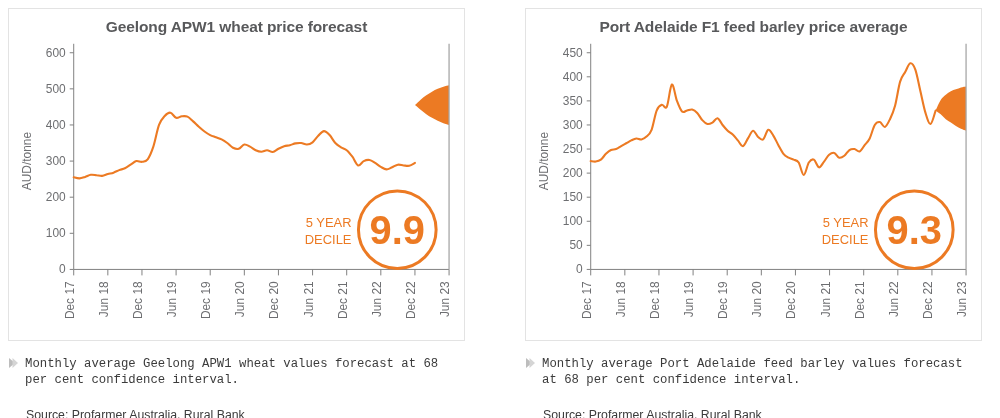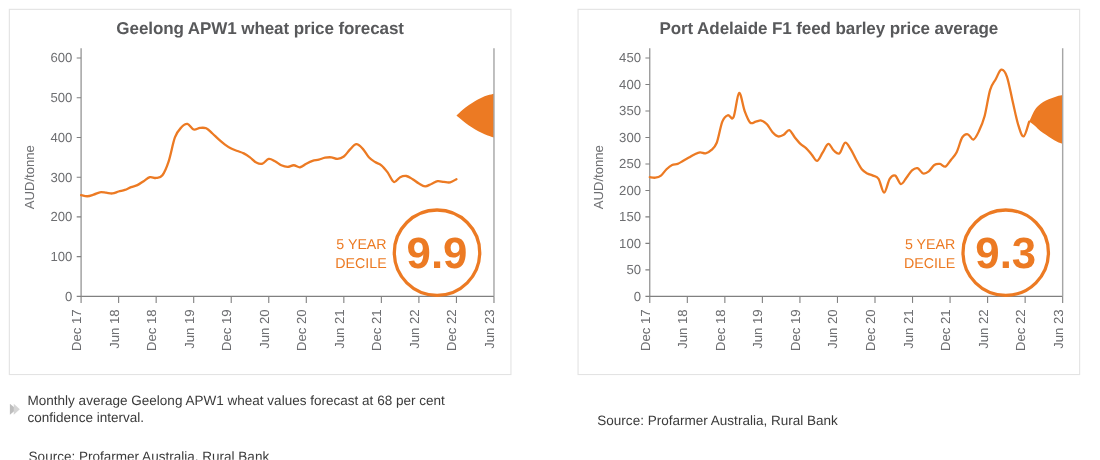--- a/index.html
+++ b/index.html
@@ -29,21 +29,21 @@
     font-size:15.5px;font-weight:bold;color:#58595b;
     letter-spacing:-0.1px;
   }
   .chart-svg{position:absolute;left:0;top:0;width:100%;height:100%;}
 
   .footnote{
     position:absolute;left:8px;top:356px;width:450px;
     font-size:12.3px;color:#3b3b3b;line-height:1.33;
   }
   .col-right .footnote{left:25px;width:455px;}
-  .fn-row{display:flex;align-items:center;}
+  .fn-row{display:flex;align-items:flex-start;font-family:Liberation Mono, monospace;}
   .fn-arrow{
     flex:0 0 auto;margin-right:6px;margin-top:1px;
     line-height:1;
   }
   .fn-text{flex:1 1 auto;}
   .fn-source{margin-left:18px;margin-top:18px;}
   text{font-family:"Liberation Sans", sans-serif;}
 </style>
 </head>
 <body>
@@ -172,17 +172,26 @@
           <path d="M411.43,102.13 C412.28,100.36 414.83,94.14 416.53,91.48 C418.23,88.81 419.92,87.60 421.62,86.15 C423.32,84.69 425.02,83.64 426.72,82.76 C428.41,81.87 430.11,81.46 431.81,80.82 C433.51,80.17 435.21,79.36 436.91,78.88 C438.60,78.40 441.15,78.07 442.00,77.91 L442.00,122.48 C441.15,122.16 438.60,121.35 436.91,120.54 C435.21,119.73 433.51,118.69 431.81,117.64 C430.11,116.59 428.41,115.37 426.72,114.24 C425.02,113.11 423.32,112.23 421.62,110.85 C419.92,109.48 418.23,107.46 416.53,106.01 C414.83,104.56 412.28,102.78 411.43,102.13 Z" fill="#ec7a23" stroke="none"></path>
           <path d="M65.00,153.00 C65.85,153.08 68.40,153.73 70.09,153.48 C71.79,153.24 73.49,152.84 75.19,151.55 C76.89,150.25 78.59,147.35 80.28,145.73 C81.98,144.12 83.68,142.67 85.38,141.86 C87.08,141.05 88.77,141.53 90.47,140.89 C92.17,140.24 93.87,138.95 95.57,137.98 C97.27,137.01 98.96,136.04 100.66,135.08 C102.36,134.11 104.06,132.98 105.76,132.17 C107.45,131.36 109.15,130.39 110.85,130.23 C112.55,130.07 114.25,131.52 115.95,131.20 C117.64,130.88 119.34,129.91 121.04,128.29 C122.74,126.68 124.44,125.87 126.14,121.51 C127.83,117.15 129.53,106.33 131.23,102.13 C132.93,97.93 134.63,96.97 136.32,96.32 C138.02,95.67 139.72,101.65 141.42,98.26 C143.12,94.87 144.82,76.94 146.51,75.97 C148.21,75.00 149.91,87.92 151.61,92.44 C153.31,96.97 155.00,101.49 156.70,103.10 C158.40,104.72 160.10,102.46 161.80,102.13 C163.50,101.81 165.19,100.76 166.89,101.16 C168.59,101.57 170.29,102.78 171.99,104.56 C173.68,106.33 175.38,109.97 177.08,111.82 C178.78,113.68 180.48,115.29 182.18,115.70 C183.87,116.10 185.57,115.21 187.27,114.24 C188.97,113.28 190.67,109.48 192.36,109.88 C194.06,110.29 195.76,114.57 197.46,116.67 C199.16,118.77 200.86,120.87 202.55,122.48 C204.25,124.09 205.95,124.74 207.65,126.36 C209.35,127.97 211.05,130.23 212.74,132.17 C214.44,134.11 216.14,138.31 217.84,137.98 C219.54,137.66 221.23,132.81 222.93,130.23 C224.63,127.65 226.33,122.72 228.03,122.48 C229.73,122.24 231.42,127.32 233.12,128.78 C234.82,130.23 236.52,132.41 238.22,131.20 C239.91,129.99 241.61,122.16 243.31,121.51 C245.01,120.87 246.71,124.74 248.41,127.32 C250.10,129.91 251.80,133.95 253.50,137.01 C255.20,140.08 256.90,143.63 258.59,145.73 C260.29,147.83 261.99,148.64 263.69,149.61 C265.39,150.58 267.09,150.74 268.78,151.55 C270.48,152.35 272.18,151.87 273.88,154.45 C275.58,157.04 277.27,167.05 278.97,167.05 C280.67,167.05 282.37,157.04 284.07,154.45 C285.77,151.87 287.46,150.74 289.16,151.55 C290.86,152.35 292.56,158.97 294.26,159.30 C295.95,159.62 297.65,155.58 299.35,153.48 C301.05,151.39 302.75,148.16 304.45,146.70 C306.14,145.25 307.84,144.28 309.54,144.76 C311.24,145.25 312.94,149.12 314.64,149.61 C316.33,150.09 318.03,148.96 319.73,147.67 C321.43,146.38 323.13,142.99 324.82,141.86 C326.52,140.73 328.22,140.65 329.92,140.89 C331.62,141.13 333.32,143.96 335.01,143.31 C336.71,142.67 338.41,139.19 340.11,137.01 C341.81,134.83 343.50,133.62 345.20,130.23 C346.90,126.84 348.60,119.41 350.30,116.67 C352.00,113.92 353.69,113.44 355.39,113.76 C357.09,114.08 358.79,119.09 360.49,118.60 C362.18,118.12 363.88,114.41 365.58,110.85 C367.28,107.30 368.98,103.59 370.68,97.29 C372.37,90.99 374.07,78.72 375.77,73.07 C377.47,67.41 379.17,66.45 380.86,63.38 C382.56,60.31 384.26,55.06 385.96,54.66 C387.66,54.25 389.36,56.27 391.05,60.96 C392.75,65.64 394.45,75.49 396.15,82.76 C397.85,90.02 399.55,99.07 401.24,104.56 C402.94,110.05 404.64,116.10 406.34,115.70 C408.04,115.29 410.58,104.39 411.43,102.13" fill="none" stroke="#ec7a23" stroke-width="2.1" stroke-linecap="round" stroke-linejoin="round"></path>
           <line x1="442" y1="35" x2="442" y2="262" stroke="#a6a6a6" stroke-width="1.3"></line>
           <circle cx="390" cy="222" r="39" fill="none" stroke="#ec7a23" stroke-width="3"></circle>
           <text x="390" y="236" text-anchor="middle" font-size="40" font-weight="bold" fill="#ec7a23">9.3</text>
           <text x="344" y="219" text-anchor="end" font-size="13" fill="#ec7a23">5 YEAR</text>
           <text x="344" y="236" text-anchor="end" font-size="13" fill="#ec7a23">DECILE</text>
         </svg>
     </div>
     <div class="footnote">
+      <div class="fn-row">
+        <span class="fn-arrow">
+          <svg width="11" height="12" viewBox="0 0 11 12" aria-hidden="true">
+            <path d="M1 1 L7 6 L1 11 Z" fill="#bdbdbd"></path>
+            <path d="M4.5 1 L10 6 L4.5 11 Z" fill="#d5d5d5"></path>
+          </svg>
+        </span>
+        <span class="fn-text">Monthly average Port Adelaide feed barley values forecast at 68 per cent confidence interval.</span>
+      </div>
       <div class="fn-source">Source: Profarmer Australia, Rural Bank</div>
     </div>
   </div>
 
 </div>
 
 </body></html>

